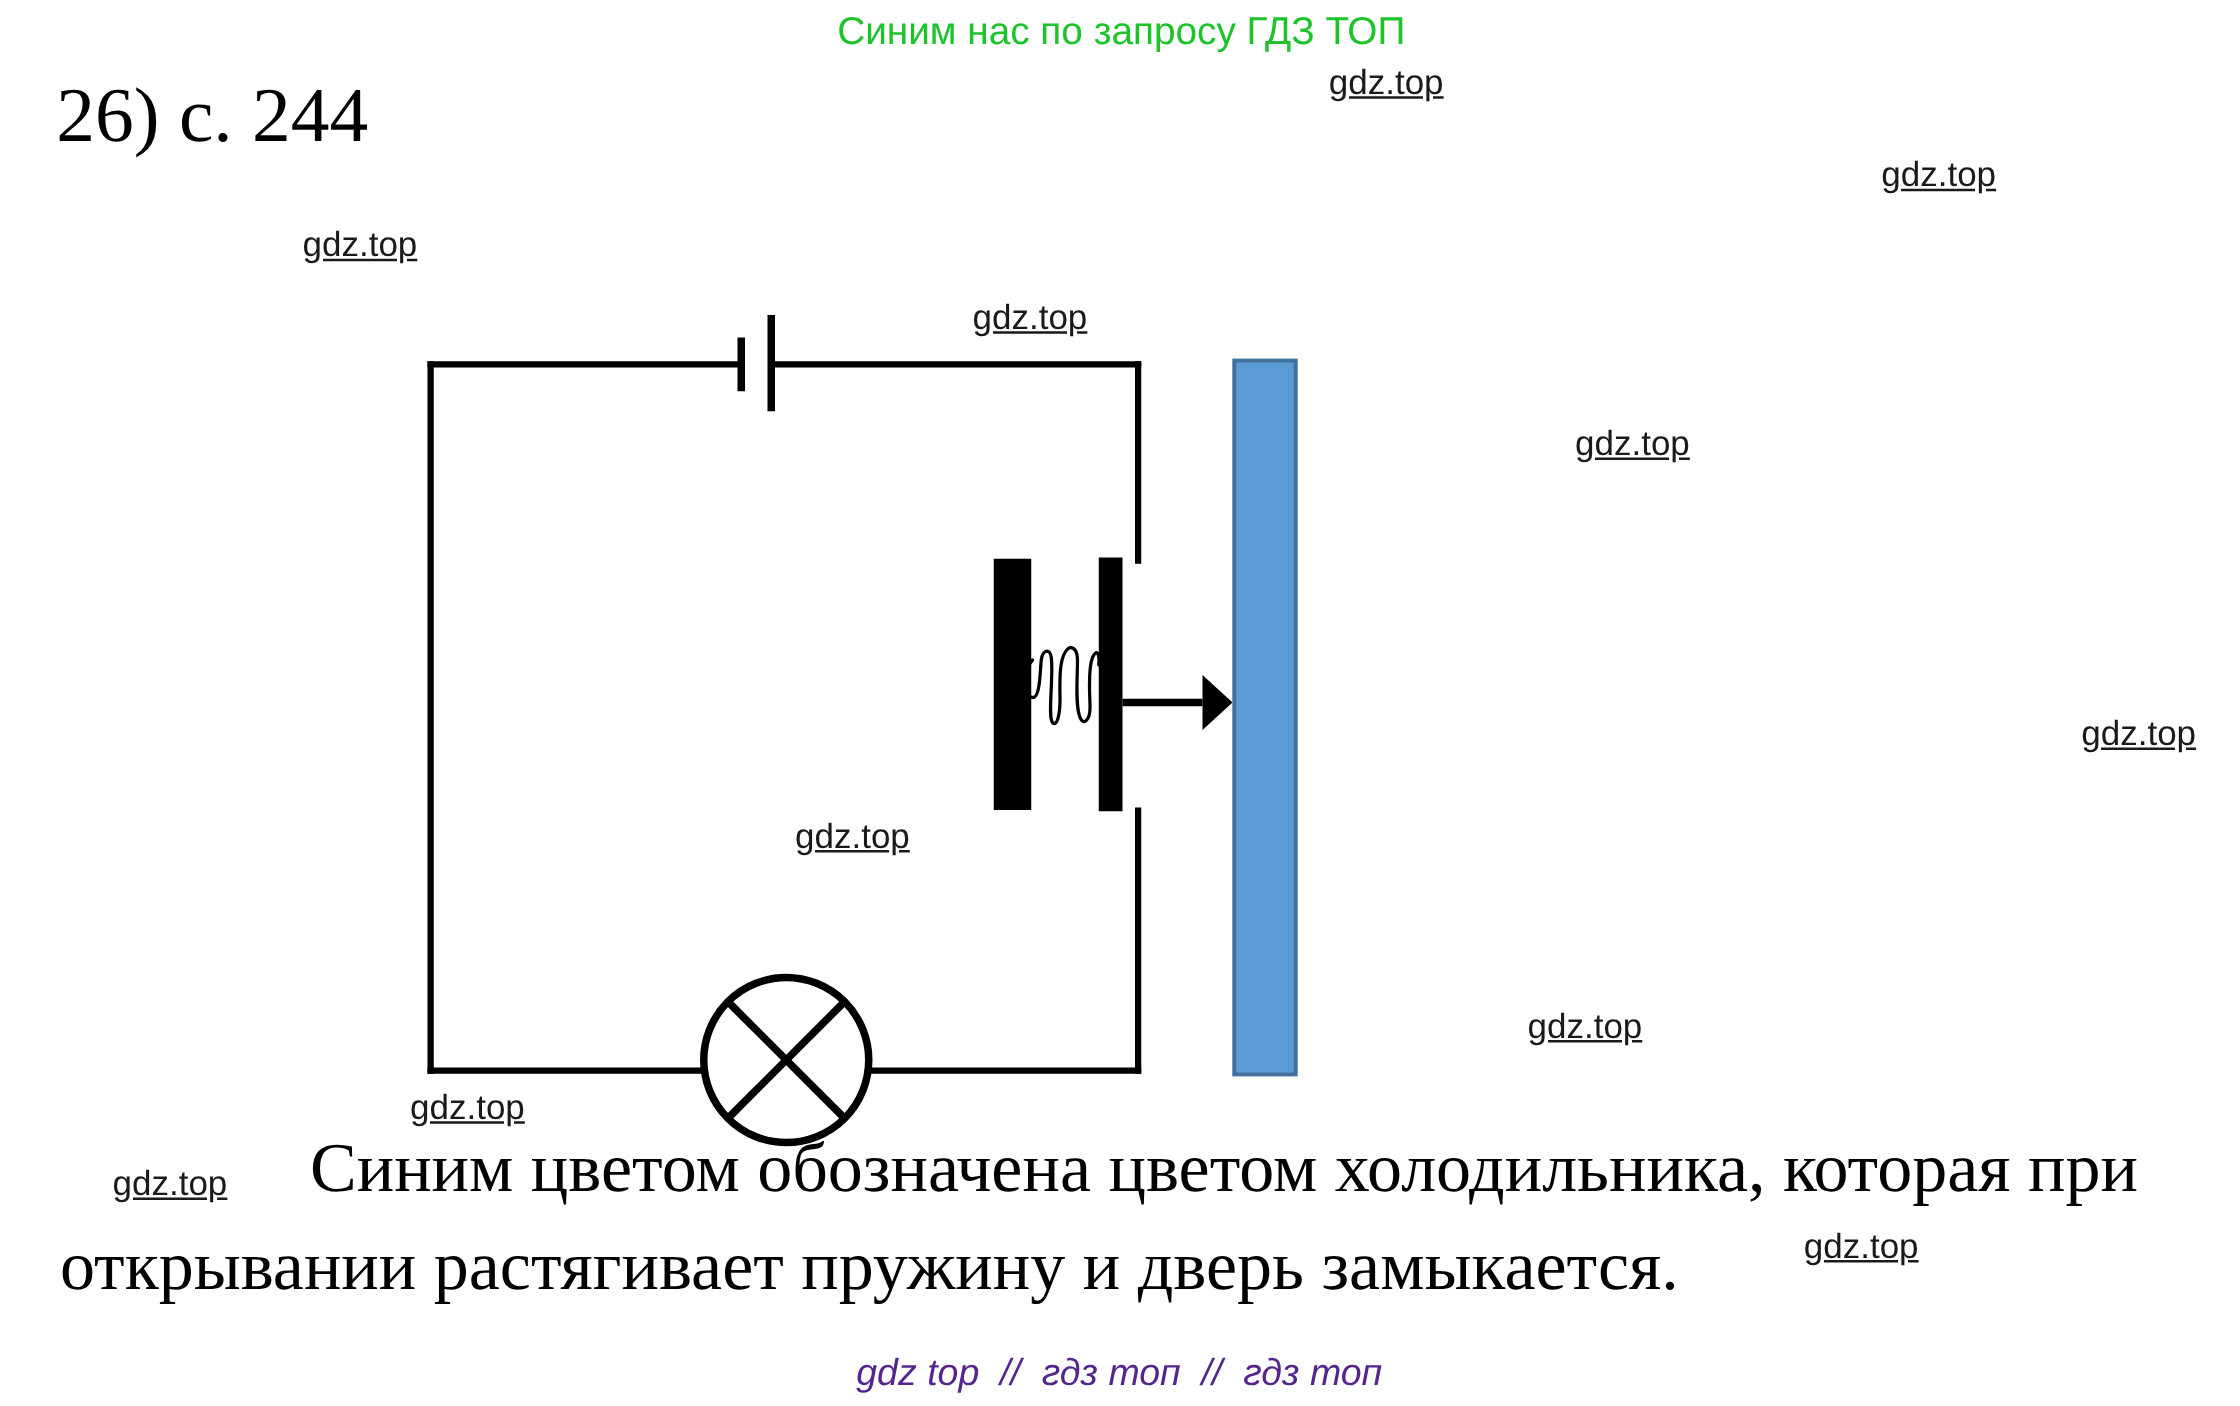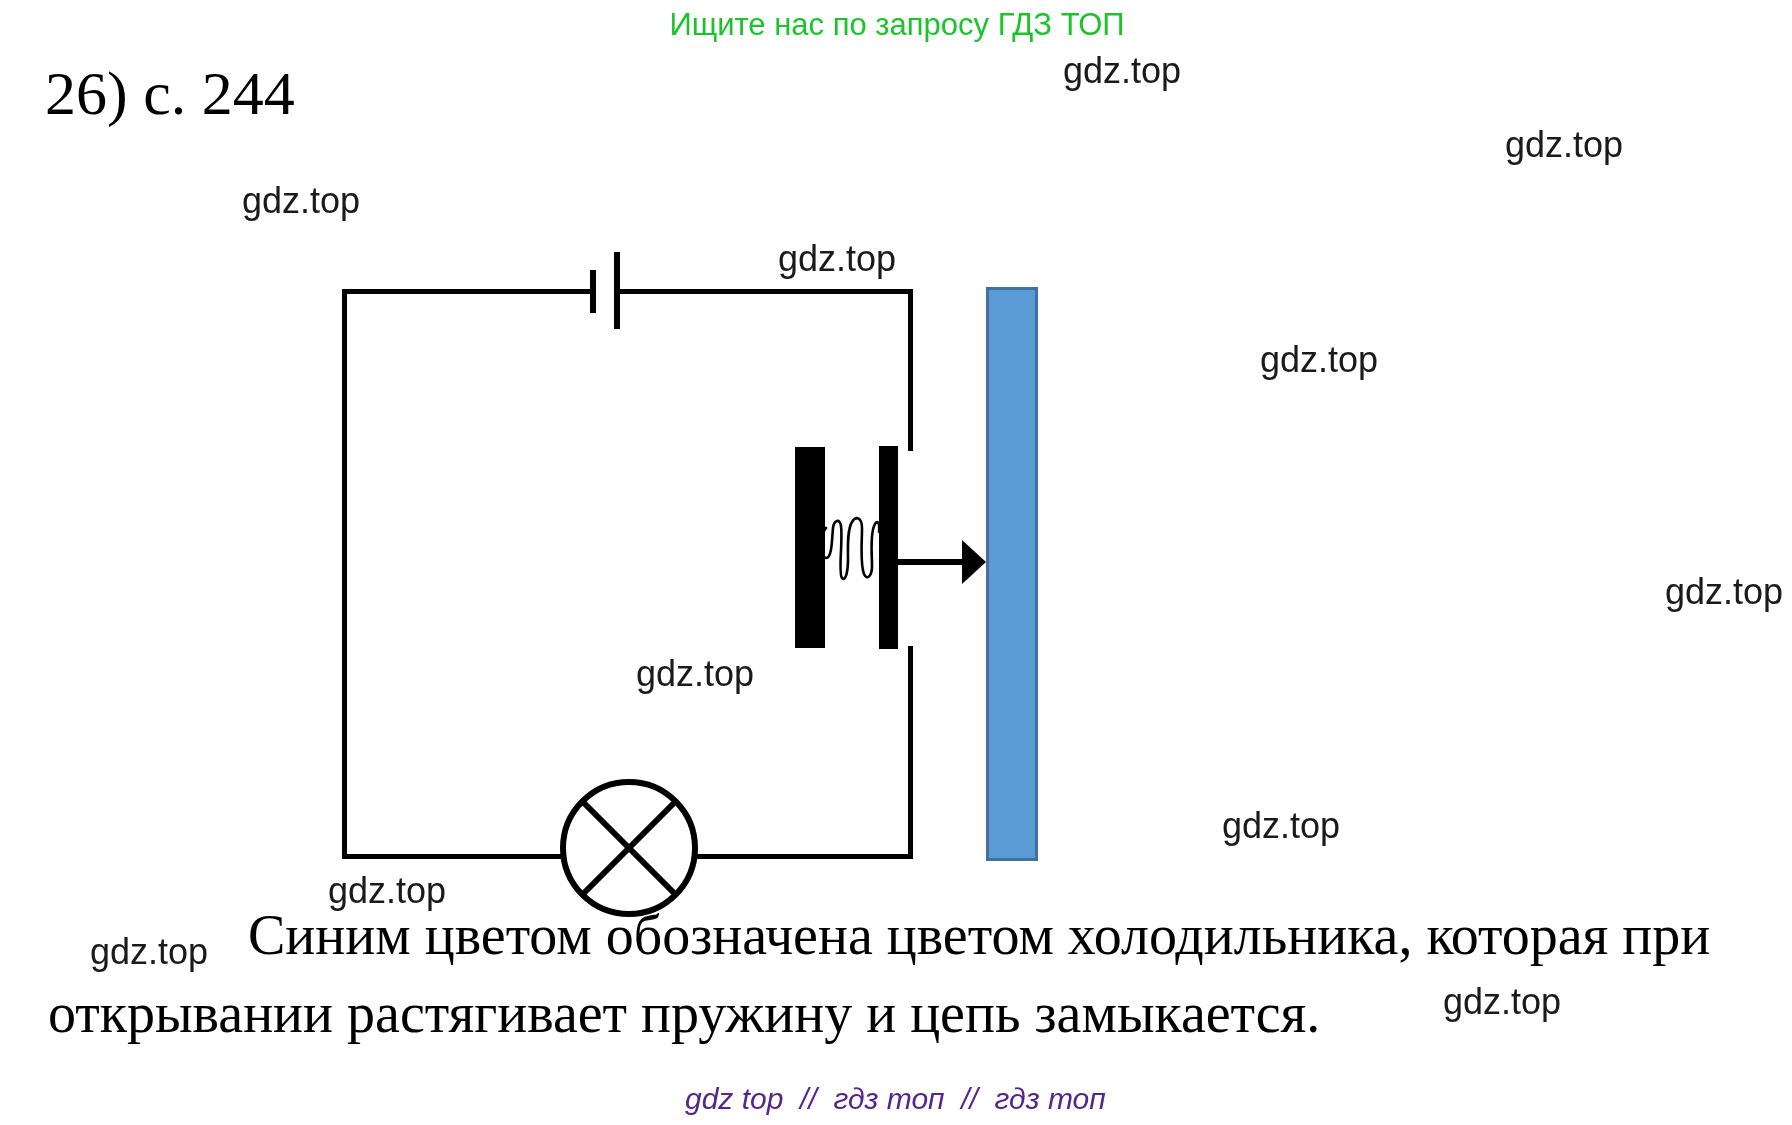--- a/index.html
+++ b/index.html
@@ -13,22 +13,23 @@
     position:absolute;left:897px;top:7px;transform:translateX(-50%);
     font-size:31px;color:#1dc32b;white-space:nowrap;font-weight:400;
   }
   
   .pageref{
     position:absolute;left:45px;top:58px;
     font-family:"Liberation Serif",serif;font-size:62px;color:#000;white-space:nowrap;
   }
   
   .wm{
-    position:absolute;font-size:36px;color:#1a1a1a;white-space:nowrap;
+    position:absolute;font-size:28px;color:#1a1a1a;white-space:nowrap;
     font-family:"Liberation Sans",sans-serif;
+    text-decoration:underline;
   }
   
   .wire{position:absolute;background:#000;}
   .plate{position:absolute;background:#000;}
   .battplate{position:absolute;background:#000;}
   .door{
     position:absolute;left:986px;top:287px;width:52px;height:574px;
     border:3px solid #41719c;box-sizing:border-box;
   }
   .arrow-shaft{position:absolute;left:898px;top:559px;width:64px;height:6px;background:#000;}
@@ -48,21 +49,21 @@
   .cap2{left:48px;top:981px;}
   
   .footer{
     position:absolute;left:685px;top:1082px;font-size:30px;color:#54258c;
     white-space:pre;font-family:"Liberation Sans",sans-serif;
   }
 </style>
 </head>
 <body>
 
-<div class="promo" style="color: rgb(29, 195, 43);">Ищите нас по запросу ГДЗ ТОП</div>
+<div class="promo" style="color: rgb(29, 195, 43);">Синим нас по запросу ГДЗ ТОП</div>
 
 <div class="pageref">26) с. 244</div>
 
 <div class="wm" style="left:1063px;top:50px">gdz.top</div>
 <div class="wm" style="left:1505px;top:124px">gdz.top</div>
 <div class="wm" style="left:242px;top:180px">gdz.top</div>
 <div class="wm" style="left:778px;top:238px">gdz.top</div>
 <div class="wm" style="left:1260px;top:339px">gdz.top</div>
 <div class="wm" style="left:1665px;top:571px">gdz.top</div>
 <div class="wm" style="left:636px;top:653px">gdz.top</div>
@@ -96,15 +97,15 @@
     <path d="M6 16 C0 22 -2 44 6 46 C12 47 12 26 13 16 C14 8 20 6 21 14 C23 28 18 62 22 66 C26 70 28 58 28 48 C28 36 27 18 32 10 C36 3 42 6 42 16 C42 30 40 52 44 62 C47 69 52 64 52 54 C52 42 50 24 54 14 C57 7 60 10 59 20" fill="none" stroke="#000000" stroke-width="2.6" stroke-linecap="round"></path>
   </svg>
 
   <div class="arrow-shaft"></div>
   <div class="arrow-head"></div>
 
   <div class="door" style="background-color: rgb(91, 155, 213);"></div>
 </div>
 
 <div class="cap cap1">Синим цветом обозначена цветом холодильника, которая при</div>
-<div class="cap cap2">открывании растягивает пружину и цепь замыкается.</div>
+<div class="cap cap2">открывании растягивает пружину и дверь замыкается.</div>
 
 <div class="footer" style="color: rgb(84, 37, 140); font-style: italic;">gdz top  //  гдз топ  //  гдз топ</div>
 
 </body></html>

